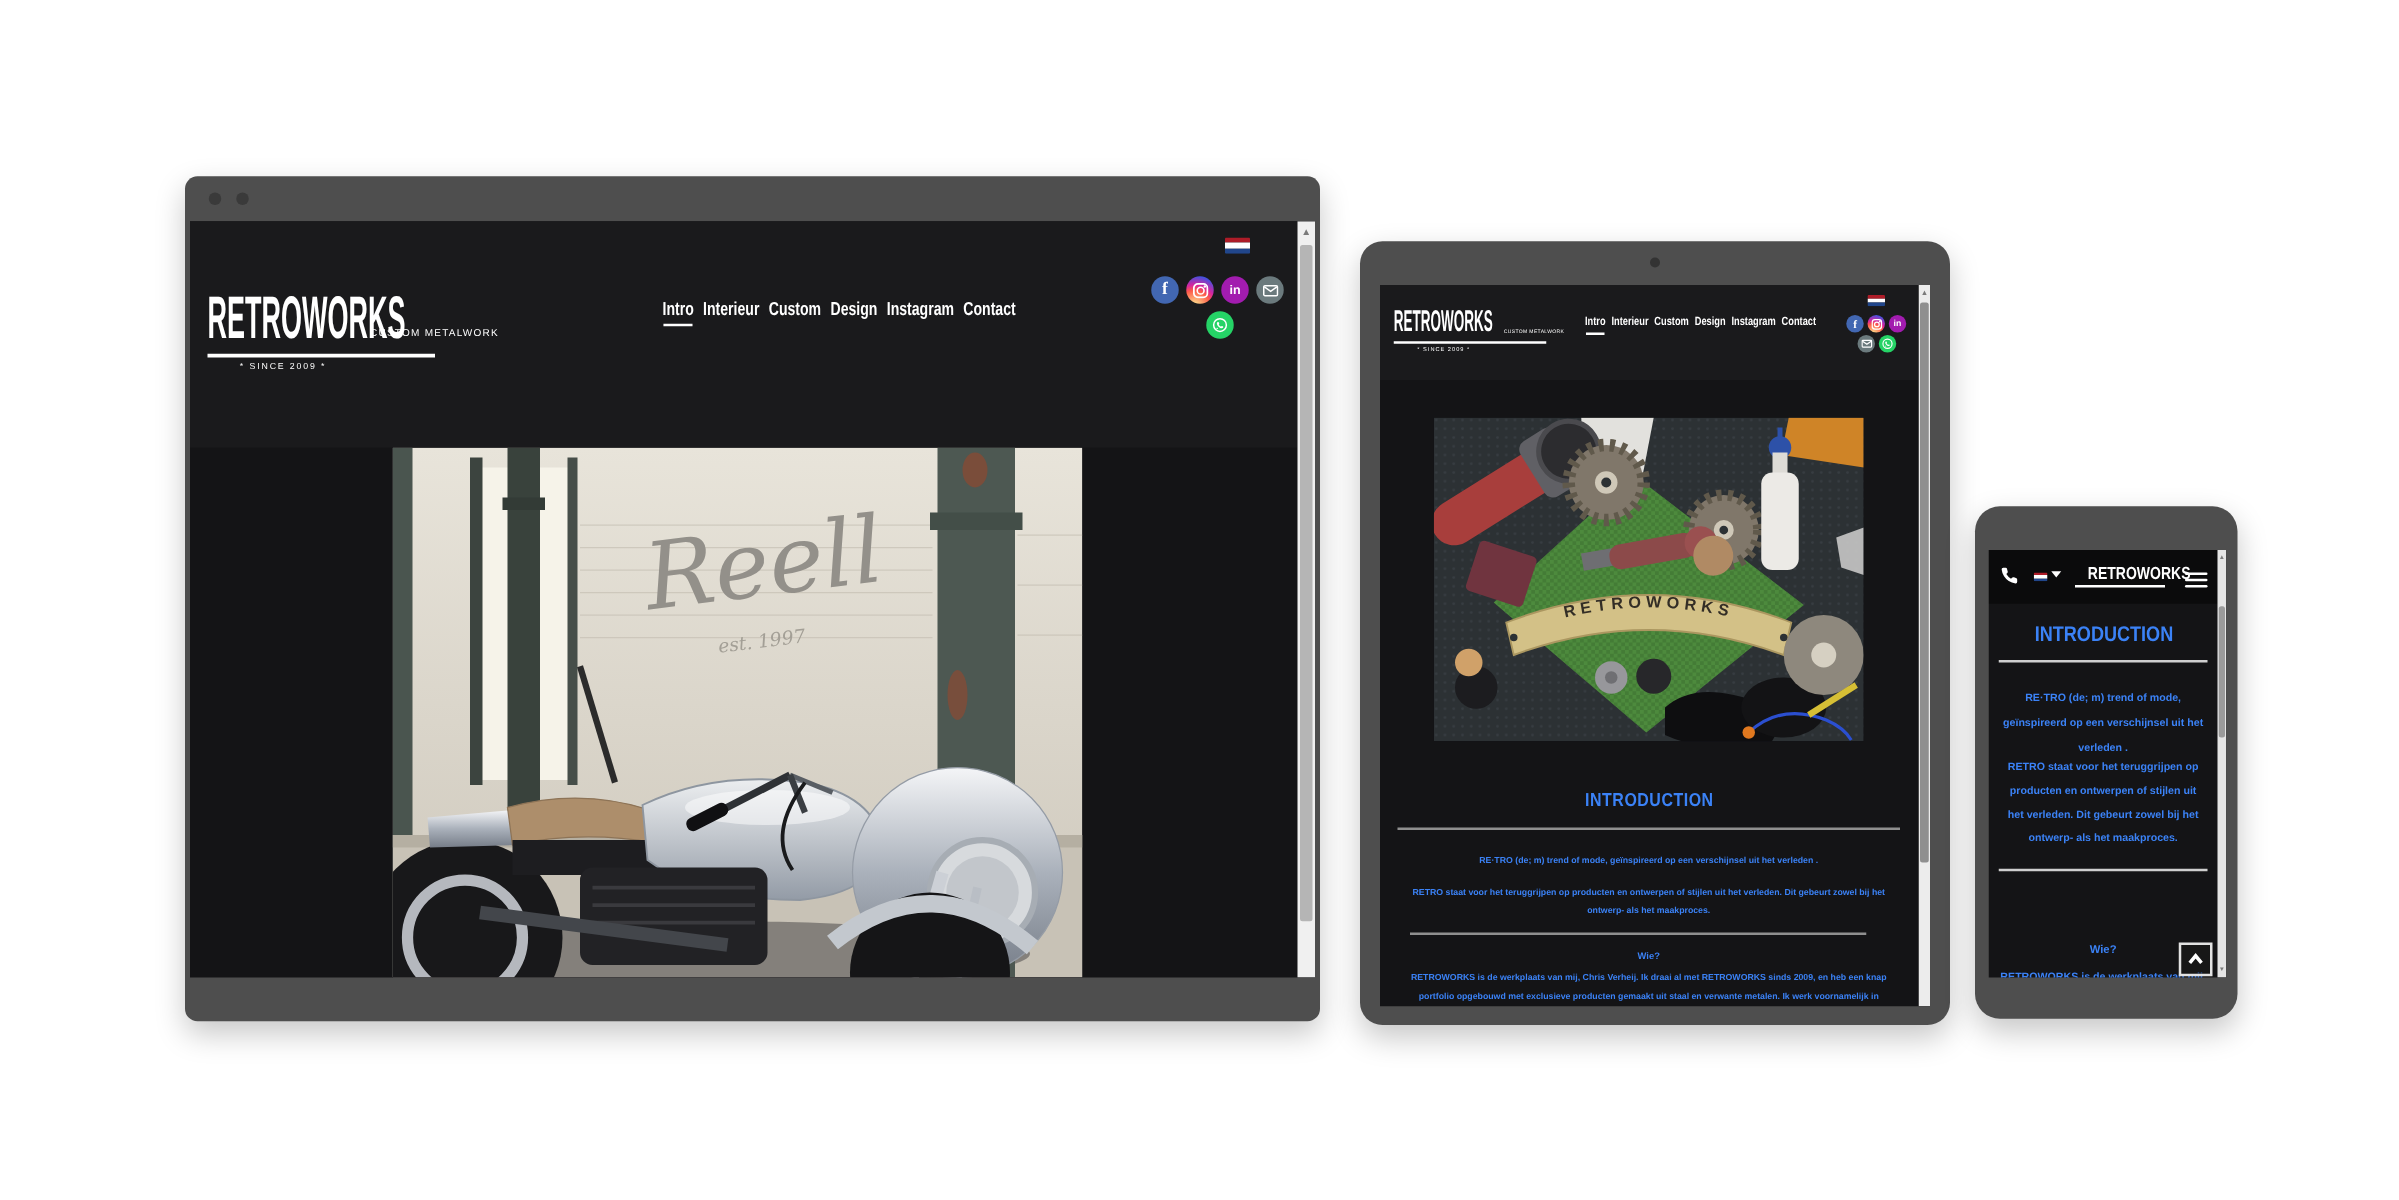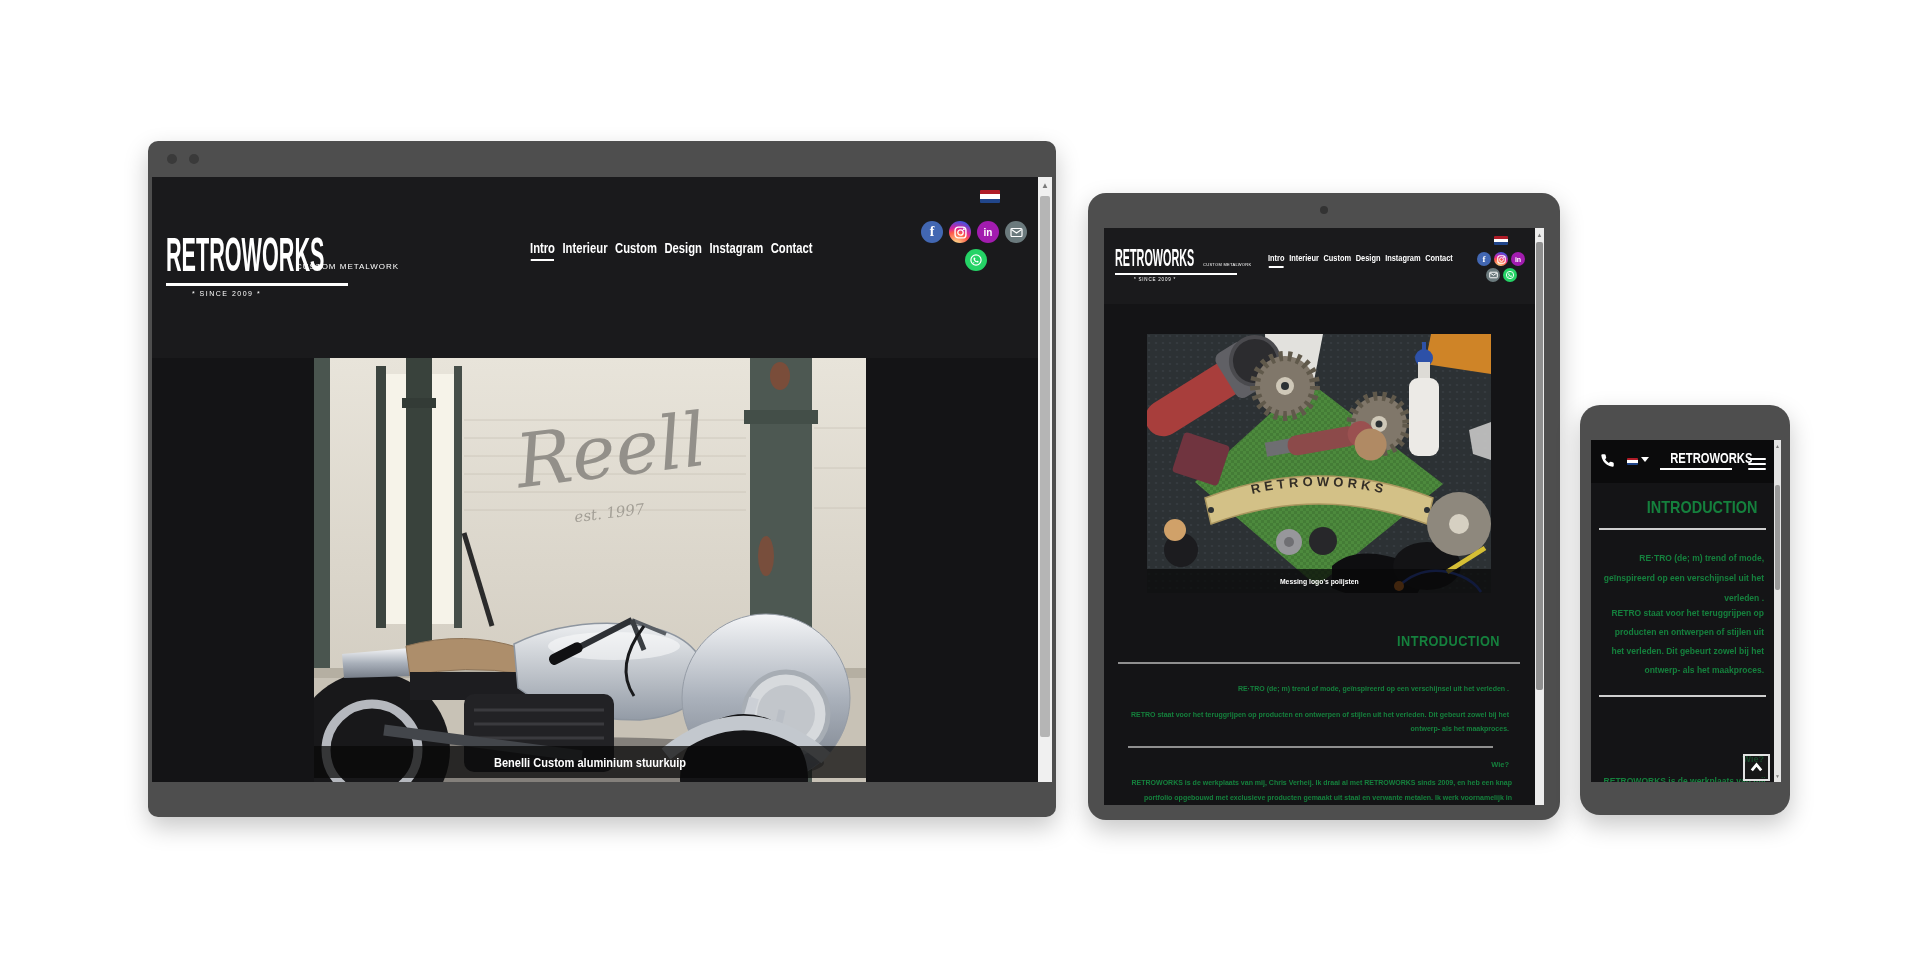--- a/index.html
+++ b/index.html
@@ -35,21 +35,21 @@
   .flag .b{height:33%;background:#21468b;}
   .soc{position:absolute;border-radius:50%;display:flex;align-items:center;justify-content:center;color:#fff;cursor:pointer;}
   .soc.fb{background:#4267b2;font-weight:bold;font-family:"Liberation Serif",serif;}
   .soc.ig{background:radial-gradient(circle at 30% 110%,#fdf497 0%,#fd5949 45%,#d6249f 60%,#285aeb 90%);}
   .soc.li{background:#a21caf;font-weight:bold;}
   .soc.em{background:#6b7a7d;}
   .soc.wa{background:#25d366;}
   .caption-bar{position:absolute;left:0;right:0;background:rgba(8,8,8,.74);color:#fff;
                display:flex;align-items:center;justify-content:center;font-weight:bold;}
   .hr{position:absolute;background:#8f8f8f;height:2px;}
-  .para{position:absolute;color:#15803d;font-weight:bold;text-align:right;}
+  .para{position:absolute;color:#3b82f6;font-weight:bold;text-align:center;}
   .burger span{display:block;background:#fff;height:2px;margin:3px 0;border-radius:1px;}
   .totop{position:absolute;border:2px solid #e2e2e2;background:rgba(25,25,25,.55);
          display:flex;align-items:center;justify-content:center;cursor:pointer;}
 </style>
 </head>
 <body>
 
 <div id="canvas">
 
   <div class="dev desktop">
@@ -173,23 +173,20 @@
           <rect x="150" y="336" width="150" height="78" rx="10" fill="#222225"></rect>
           <line x1="160" y1="352" x2="290" y2="352" stroke="#3a3a3e" stroke-width="3"></line>
           <line x1="160" y1="366" x2="290" y2="366" stroke="#3a3a3e" stroke-width="3"></line>
           <line x1="160" y1="380" x2="290" y2="380" stroke="#3a3a3e" stroke-width="3"></line>
           <path d="M70,372 L268,398" stroke="#43464b" stroke-width="11"></path>
           <line x1="440" y1="340" x2="416" y2="424" stroke="#ccd0d6" stroke-width="10"></line>
           <line x1="468" y1="352" x2="452" y2="424" stroke="#b9bec5" stroke-width="7"></line>
           <circle cx="430" cy="420" r="64" fill="#151517"></circle>
           <path d="M352,396 Q432,332 512,400" stroke="#c3c8ce" stroke-width="14" fill="none"></path>
         </svg>
-        <div class="caption-bar" style="bottom:4px;height:32px;font-size:13px;">
-          <span class="cx" style="transform:scaleX(.85);">Benelli Custom aluminium stuurkuip</span>
-        </div>
       </div>
 
       <div class="sb-track" style="width:14px;">
         <div class="sb-arrow" style="top:4px;font-size:8px;">▲</div>
         <div class="sb-thumb" style="top:19px;height:541px;"></div>
       </div>
     </div>
   </div>
 
   <div class="dev tablet">
@@ -301,23 +298,20 @@
           <path d="M185,232 q20,-18 55,-10 q30,6 38,24 l-8,14 q-50,10 -85,-6 z" fill="#0e0e10"></path>
           <ellipse cx="280" cy="232" rx="34" ry="24" fill="#131315"></ellipse>
           <path d="M252,252 q26,-24 62,-10 q14,6 20,16" stroke="#2b4fd0" stroke-width="2.5" fill="none"></path>
           <circle cx="252" cy="252" r="5" fill="#e0781f"></circle>
           <circle cx="312" cy="190" r="32" fill="#8e887d"></circle>
             <circle cx="312" cy="190" r="10" fill="#d6d0c2"></circle>
           <line x1="300" y1="238" x2="338" y2="214" stroke="#d6bf35" stroke-width="5"></line>
           <circle cx="34" cy="216" r="17" fill="#1c1c1f"></circle>
             <circle cx="28" cy="196" r="11" fill="#d0a169"></circle>
         </svg>
-        <div class="caption-bar" style="bottom:0;height:24px;font-size:8px;">
-          <span class="cx" style="transform:scaleX(.85);">Messing logo's polijsten</span>
-        </div>
       </div>
 
       <div class="para" style="left:25px;top:404px;width:380px;font-size:15px;letter-spacing:.5px;">
         <span class="cx" style="transform:scaleX(.85);">INTRODUCTION</span>
       </div>
       <div class="hr" style="left:14px;top:434px;width:402px;"></div>
       <div class="para" style="left:25px;top:457px;width:380px;font-size:7px;">RE·TRO   (de; m) trend of mode, geïnspireerd op een verschijnsel uit het verleden .</div>
       <div class="para" style="left:25px;top:480px;width:380px;font-size:7px;line-height:14px;">RETRO staat voor het teruggrijpen op producten en ontwerpen of stijlen uit het verleden. Dit gebeurt zowel bij het ontwerp- als het maakproces.</div>
       <div class="hr" style="left:24px;top:518px;width:365px;height:1.5px;"></div>
       <div class="para" style="left:25px;top:532px;width:380px;font-size:7.5px;">Wie?</div>

